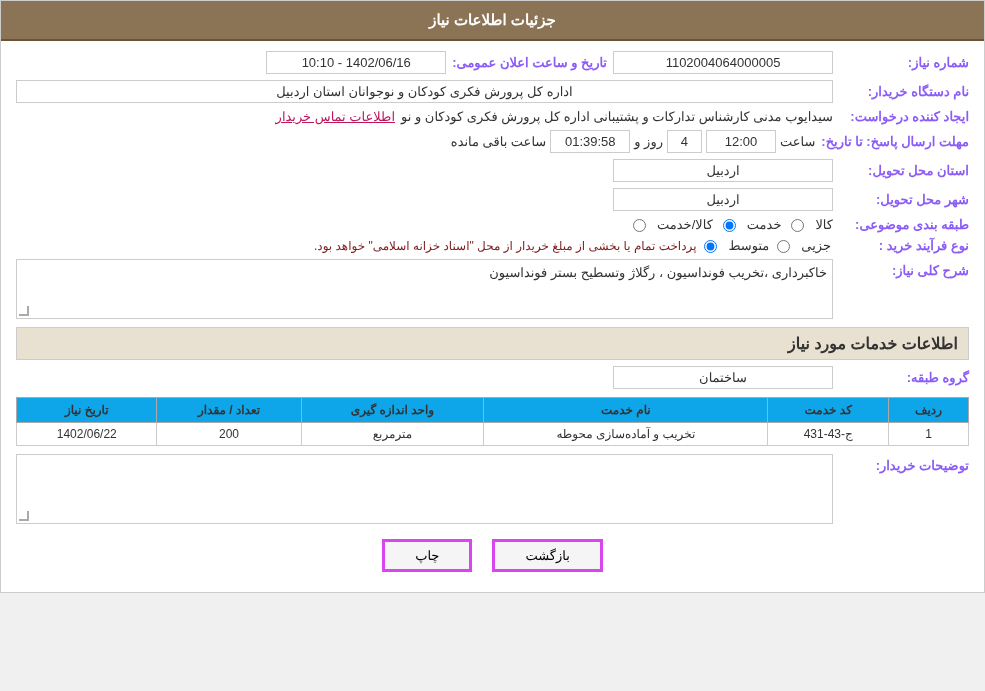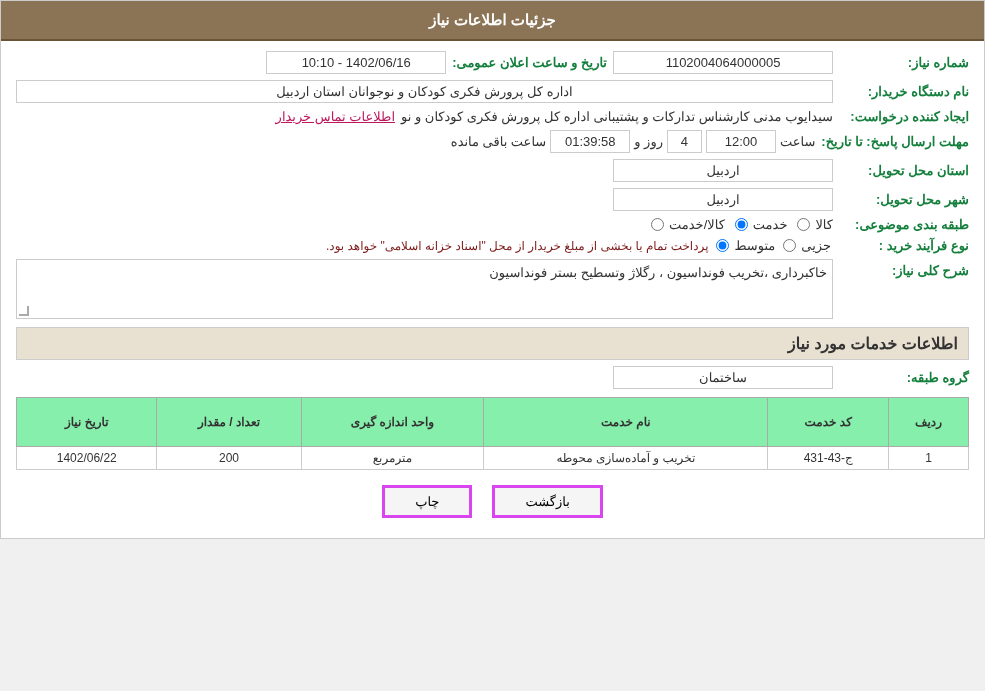--- a/index.html
+++ b/index.html
@@ -28,21 +28,21 @@
     .content {
       padding: 10px 15px;
     }
     .info-row {
       display: flex;
       align-items: center;
       margin-bottom: 6px;
       gap: 6px;
     }
     .label {
-      color: #15803d;
+      color: #8b5cf6;
       font-weight: bold;
       white-space: nowrap;
       min-width: 130px;
       text-align: right;
     }
     .value-box {
       border: 1px solid #ccc;
       background: #fff;
       padding: 3px 6px;
       min-height: 22px;
@@ -69,22 +69,22 @@
       margin-bottom: 6px;
       gap: 6px;
     }
     .radio-group {
       display: flex;
       align-items: center;
       gap: 10px;
     }
     .radio-item {
       display: flex;
-      align-items: center;
-      gap: 5px;
+      align-items: flex-end;
+      gap: 11px;
     }
     .section-header {
       background: #e8e0d0;
       border: 1px solid #ccc;
       padding: 6px 10px;
       font-weight: bold;
       font-size: 16px;
       text-align: right;
       margin: 8px 0 6px 0;
     }
@@ -115,23 +115,23 @@
     }
     .table-container {
       margin: 8px 0;
     }
     table {
       width: 100%;
       border-collapse: collapse;
       font-size: 12px;
     }
     table th {
-      background: #86efac;
+      background: #0ea5e9;
       border: 1px solid #aaa;
-      padding: 17px 8px;
+      padding: 5px 8px;
       text-align: center;
       font-weight: bold;
     }
     table td {
       border: 1px solid #ccc;
       padding: 4px 8px;
       text-align: center;
       background: #fff;
     }
     .buyer-notes-row {
@@ -287,20 +287,26 @@
               <td>ج-43-431</td>
               <td>تخریب و آماده‌سازی محوطه</td>
               <td>مترمربع</td>
               <td>200</td>
               <td>1402/06/22</td>
             </tr>
           </tbody>
       </table>
     </div>
 
+    <div class="buyer-notes-row">
+      <span class="label" style="padding-top:4px;">توضیحات خریدار:</span>
+      <div class="buyer-notes-box">
+        <div class="resize-corner"></div>
+      </div>
+    </div>
 
     <div class="buttons-row">
       <button class="btn">بازگشت</button>
       <button class="btn">چاپ</button>
     </div>
 
   </div>
 </div>
 
 </body></html>

